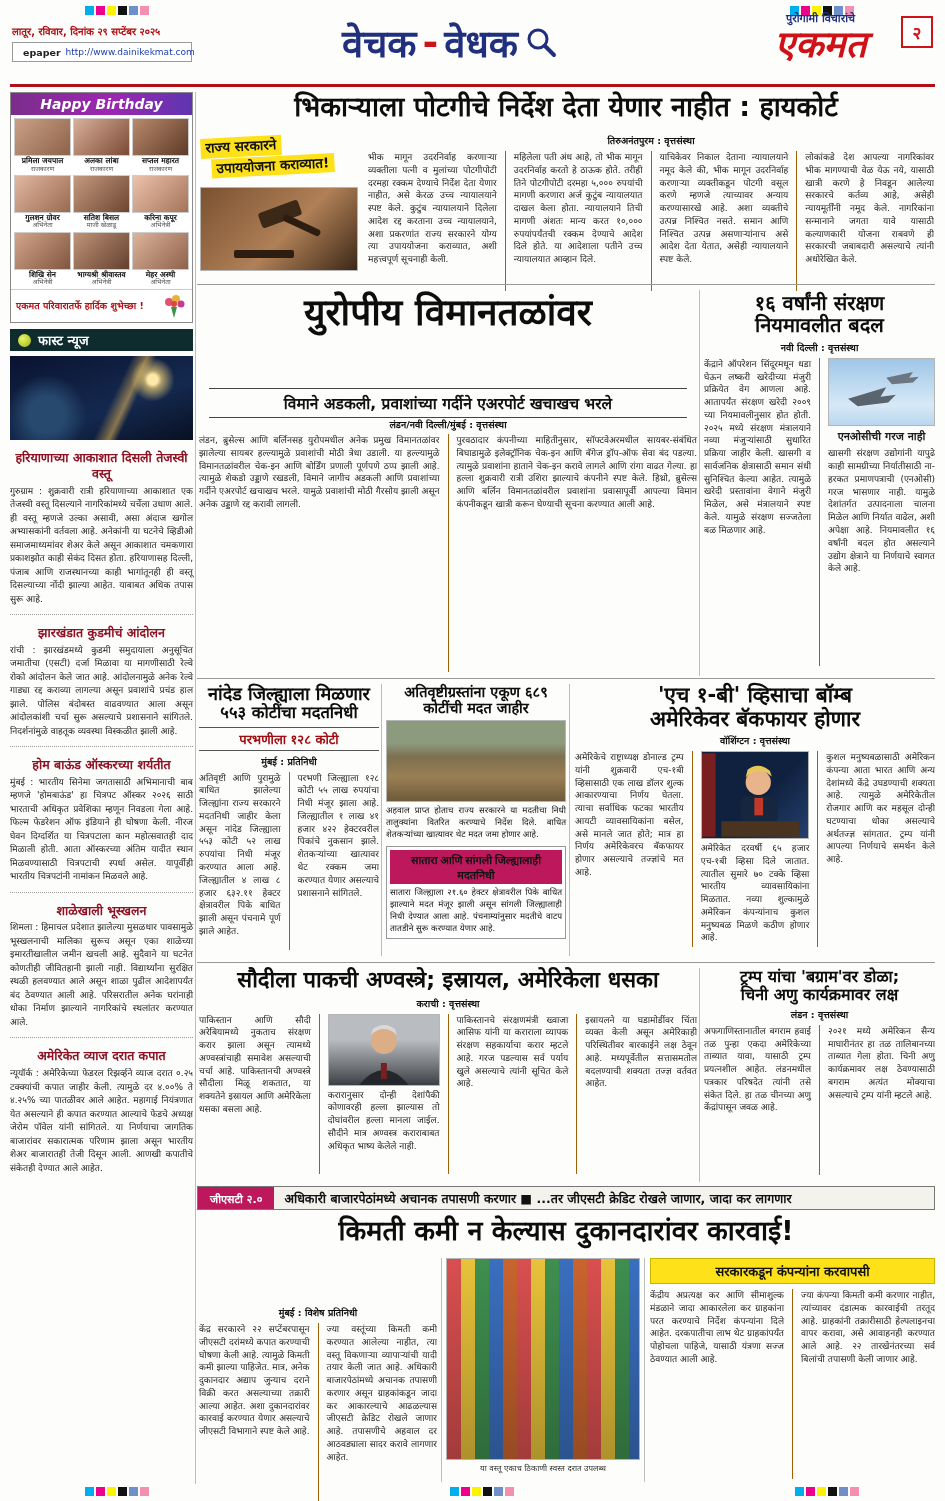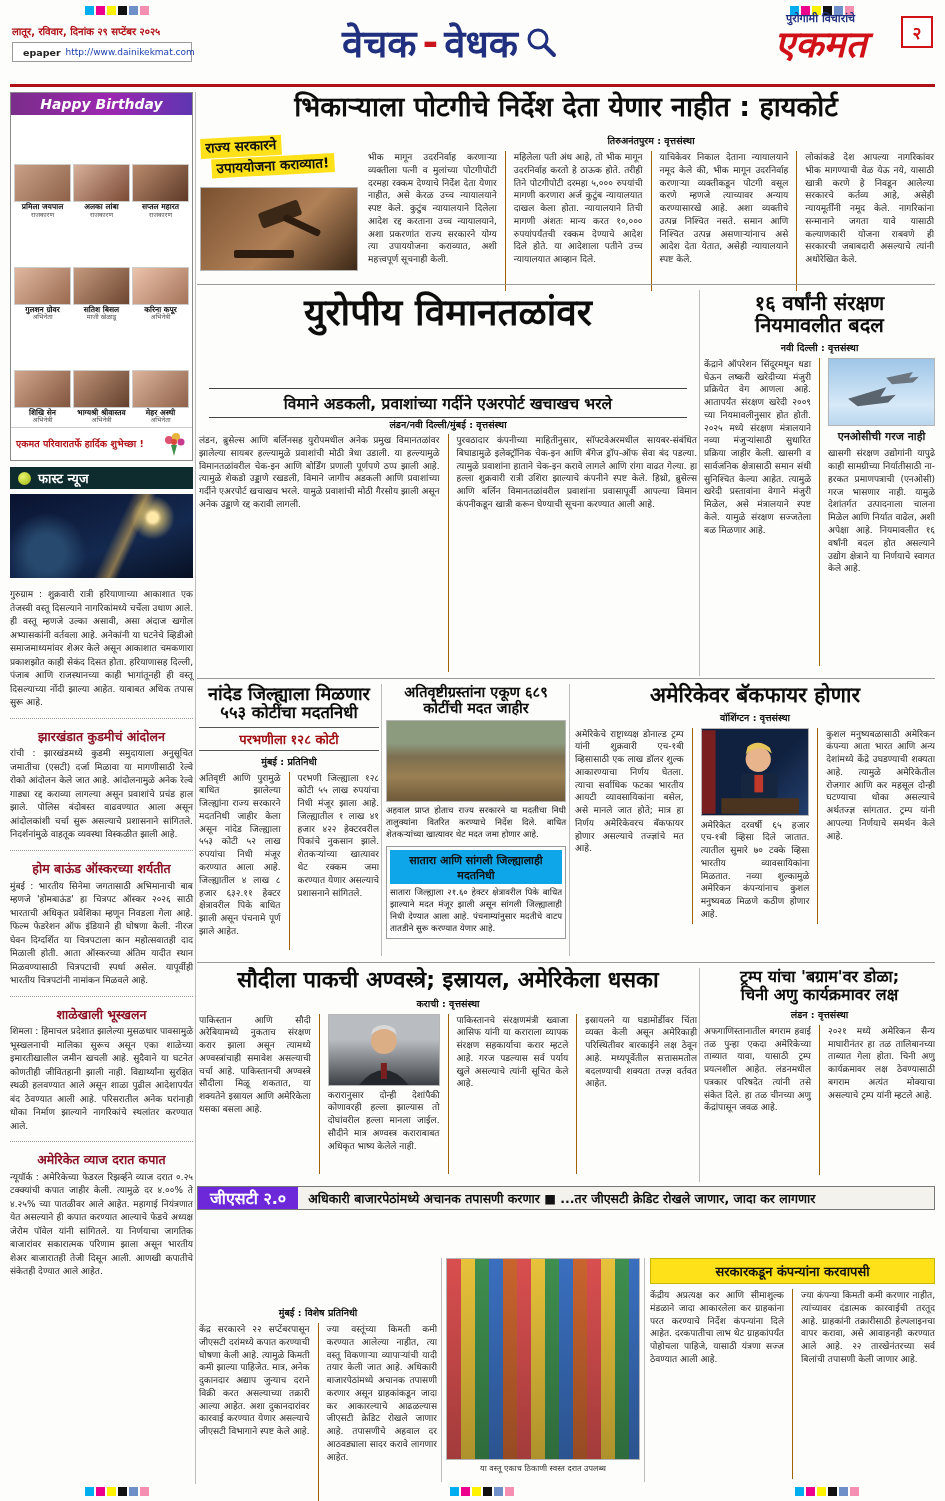--- a/index.html
+++ b/index.html
@@ -24,21 +24,21 @@
   .pageno{width:28px;height:28px;border:2px solid #d01218;color:#d01218;font-size:17px;font-weight:bold;display:flex;align-items:center;justify-content:center;background:#fff;}
   .red-rule{background:#b01116;height:3px;}
   .thin-rule{background:#9a9a9a;height:1px;}
   .v-rule{background:#bdbdbd;width:1px;}
   
   #sidebar{left:10px;top:92px;width:183px;}
   .bd-box{border:1px solid #8a8a8a;background:#fff;}
   .bd-head{height:22px;background:linear-gradient(90deg,#7b2d8b,#9c27b0 55%,#5e35b1);color:#fff;
            font-style:italic;font-weight:bold;font-size:14px;display:flex;align-items:center;justify-content:center;}
   .bgrid{display:grid;grid-template-columns:repeat(3,1fr);gap:2px;padding:3px;}
-  .bcell{text-align:center;margin-top:46px;}
+  .bcell{text-align:center;}
   .bphoto{height:36px;border:1px solid #ccc;}
   .bname{font-size:7.5px;font-weight:bold;line-height:1.15;margin-top:1px;}
   .brole{font-size:6.5px;color:#555;line-height:1.1;}
   .bp0{background:linear-gradient(135deg,#caa187,#8d6248)}.bp1{background:linear-gradient(135deg,#d7b09a,#7c4a35)}
   .bp2{background:linear-gradient(135deg,#b98a6c,#5e3a28)}.bp3{background:linear-gradient(135deg,#e0b8a0,#9a6a50)}
   .bp4{background:linear-gradient(135deg,#c59a7e,#6d4631)}.bp5{background:linear-gradient(135deg,#ecc3ab,#a5735a)}
   .bp6{background:linear-gradient(135deg,#d2a68c,#82553e)}.bp7{background:linear-gradient(135deg,#c09478,#63402d)}
   .bp8{background:linear-gradient(135deg,#dcb49c,#8f614a)}
   .bd-foot{display:flex;align-items:center;gap:0;padding:3px 5px;border-top:1px solid #ccc;}
   .bd-foot-text{flex:1;color:#b01116;font-weight:bold;font-size:9.5px;line-height:1.25;}
@@ -51,21 +51,21 @@
       linear-gradient(160deg,#0a1330,#14294f 60%,#081022);}
   .fn-item{margin-top:10px;padding-bottom:8px;border-bottom:1px dotted #9a9a9a;}
   .fn-head{color:#8c1224;font-weight:bold;font-size:12.5px;text-align:center;line-height:1.25;}
   .fn-body{font-size:9px;line-height:1.5;text-align:justify;margin-top:3px;color:#222;}
   
   .headline{font-weight:bold;color:#0d0d0d;text-align:center;line-height:1.12;}
   .dl{font-weight:bold;font-size:9.5px;text-align:center;margin-bottom:4px;color:#111;}
   .cols{display:flex;gap:8px;align-items:stretch;}
   .cols>div{flex:1;font-size:9px;line-height:1.42;text-align:justify;color:#1d1d1d;}
   .cols>div+div{border-left:1px solid #a16207;padding-left:8px;}
-  .yellow{background:#0ea5e9;}
+  .yellow{background:#be185d;font-family:Liberation Serif, serif;}
   .kicker{color:#a00d12;font-weight:bold;font-size:13px;text-align:center;border-top:1px solid #555;border-bottom:1px solid #555;padding:2px 0;margin:4px 0;}
   .subhead{font-weight:bold;font-size:11px;text-align:center;margin:3px 0;}
   .deck{font-weight:bold;font-size:15.5px;text-align:center;border-top:1px solid #444;border-bottom:1px solid #444;padding:3px 0;color:#111;}
   .caption-bar{display:block;background:#ffe11a;font-weight:bold;font-size:10.5px;text-align:center;padding:2px 0;color:#111;}
   
   .photo{position:relative;overflow:hidden;border:1px solid #b5b5b5;}
   .ph-gavel{background:linear-gradient(135deg,#7a5130,#b08057 55%,#3c2817);}
   .ph-airport{background:
       radial-gradient(circle at 15% 75%,#c23b3b 0 6px,transparent 7px),
       radial-gradient(circle at 30% 60%,#2c5fa8 0 7px,transparent 8px),
@@ -77,21 +77,21 @@
   .ph-jet{background:linear-gradient(180deg,#9fc6e8,#d7e9f7 70%,#b9d6ee);}
   .ph-flood{background:linear-gradient(180deg,#8c9a7e 0 28%,#7d6f50 45%,#9a7f53 70%,#6e5a3a);}
   .ph-trump{background:linear-gradient(135deg,#10213f 0 55%,#24406e),linear-gradient(180deg,#8b1a1a,#8b1a1a);}
   .ph-minister{background:linear-gradient(180deg,#b9bdc2 0 35%,#6e7277 75%,#3c3f43);}
   .ph-market{background:
       repeating-linear-gradient(90deg,#d94f4f 0 14px,#e8c23a 14px 28px,#3f8f4f 28px 42px,#3a6fbf 42px 56px,#c9642e 56px 70px),
       linear-gradient(180deg,rgba(255,255,255,.25),rgba(0,0,0,.25));background-blend-mode:multiply;}
   .hl-rot{transform:rotate(-3deg);transform-origin:left top;}
   .hl-line{display:inline-block;background:#ffe11a;font-weight:bold;font-size:13.5px;padding:1px 5px;color:#111;line-height:1.3;}
   .gst-strip{display:flex;align-items:center;border:1px solid #777;background:#f4f2ec;box-sizing:border-box;height:24px;}
-  .gst-label{background:#6d28d9;color:#fff;font-weight:bold;font-size:16px;height:100%;display:flex;align-items:center;padding:0 12px;}
+  .gst-label{background:#be185d;color:#fff;font-weight:bold;font-size:11px;height:100%;display:flex;align-items:center;padding:0 12px;}
   .gst-text{flex:1;font-weight:bold;font-size:12.5px;padding-left:10px;color:#111;white-space:nowrap;overflow:hidden;}
   .ybox-head{background:#ffe11a;font-weight:bold;font-size:13px;text-align:center;padding:3px 0;border:1px solid #c9b400;}
   .small-cap{font-size:8px;color:#333;text-align:center;margin-top:2px;}
 </style>
 </head>
 <body>
 
 <div id="page">
 
   <div class="abs regs" style="left:85px;top:6px;">
@@ -195,20 +195,21 @@
       </div>
     </div>
 
     <div class="fn-bar">
       <span class="fn-dot"></span>
       <span>फास्ट न्यूज</span>
     </div>
     <div class="space-photo photo" style="border:none;"></div>
 
     <div class="fn-item">
+      <div class="fn-head">हरियाणाच्या आकाशात दिसली तेजस्वी वस्तू</div>
       <div class="fn-body">गुरुग्राम : शुक्रवारी रात्री हरियाणाच्या आकाशात एक तेजस्वी वस्तू दिसल्याने नागरिकांमध्ये चर्चेला उधाण आले. ही वस्तू म्हणजे उल्का असावी, असा अंदाज खगोल अभ्यासकांनी वर्तवला आहे. अनेकांनी या घटनेचे व्हिडीओ समाजमाध्यमांवर शेअर केले असून आकाशात चमकणारा प्रकाशझोत काही सेकंद दिसत होता. हरियाणासह दिल्ली, पंजाब आणि राजस्थानच्या काही भागांतूनही ही वस्तू दिसल्याच्या नोंदी झाल्या आहेत. याबाबत अधिक तपास सुरू आहे.</div>
     </div>
     <div class="fn-item">
       <div class="fn-head">झारखंडात कुडमीचं आंदोलन</div>
       <div class="fn-body">रांची : झारखंडमध्ये कुडमी समुदायाला अनुसूचित जमातीचा (एसटी) दर्जा मिळावा या मागणीसाठी रेल्वे रोको आंदोलन केले जात आहे. आंदोलनामुळे अनेक रेल्वे गाड्या रद्द कराव्या लागल्या असून प्रवाशांचे प्रचंड हाल झाले. पोलिस बंदोबस्त वाढवण्यात आला असून आंदोलकांशी चर्चा सुरू असल्याचे प्रशासनाने सांगितले. निदर्शनांमुळे वाहतूक व्यवस्था विस्कळीत झाली आहे.</div>
     </div>
     <div class="fn-item">
       <div class="fn-head">होम बाऊंड ऑस्करच्या शर्यतीत</div>
       <div class="fn-body">मुंबई : भारतीय सिनेमा जगतासाठी अभिमानाची बाब म्हणजे 'होमबाऊंड' हा चित्रपट ऑस्कर २०२६ साठी भारताची अधिकृत प्रवेशिका म्हणून निवडला गेला आहे. फिल्म फेडरेशन ऑफ इंडियाने ही घोषणा केली. नीरज घेवन दिग्दर्शित या चित्रपटाला कान महोत्सवातही दाद मिळाली होती. आता ऑस्करच्या अंतिम यादीत स्थान मिळवण्यासाठी चित्रपटाची स्पर्धा असेल. यापूर्वीही भारतीय चित्रपटांनी नामांकन मिळवले आहे.</div>
     </div>
@@ -294,20 +295,21 @@
     <div class="headline" style="font-size:14.5px;">अतिवृष्टीग्रस्तांना एकूण ६८९ कोटींची मदत जाहीर</div>
     <div class="photo ph-flood" style="height:80px;margin-top:4px;"></div>
     <div style="font-size:8.5px;line-height:1.4;text-align:justify;margin-top:3px;">अहवाल प्राप्त होताच राज्य सरकारने या मदतीचा निधी तालुक्यांना वितरित करण्याचे निर्देश दिले. बाधित शेतकऱ्यांच्या खात्यावर थेट मदत जमा होणार आहे.</div>
     <div style="border:1px solid #999;padding:3px;margin-top:5px;background:#fff;">
       <div class="yellow" style="font-weight:bold;font-size:11px;text-align:center;padding:2px 1px;">सातारा आणि सांगली जिल्ह्यालाही मदतनिधी</div>
       <div style="font-size:8.5px;line-height:1.4;text-align:justify;margin-top:3px;">सातारा जिल्ह्याला २१.६० हेक्टर क्षेत्रावरील पिके बाधित झाल्याने मदत मंजूर झाली असून सांगली जिल्ह्यालाही निधी देण्यात आला आहे. पंचनाम्यांनुसार मदतीचे वाटप तातडीने सुरू करण्यात येणार आहे.</div>
     </div>
   </div>
   <div class="abs v-rule" style="left:569px;top:684px;height:272px;"></div>
   <div class="abs" style="left:575px;top:684px;width:360px;">
+    <div class="headline" style="font-size:21px;">'एच १-बी' व्हिसाचा बॉम्ब</div>
     <div class="headline" style="font-size:21px;">अमेरिकेवर बॅकफायर होणार</div>
     <div class="dl" style="margin-top:3px;">वॉशिंग्टन : वृत्तसंस्था</div>
     <div class="cols" style="height:196px;overflow:hidden;">
       <div>अमेरिकेचे राष्ट्राध्यक्ष डोनाल्ड ट्रम्प यांनी शुक्रवारी एच-१बी व्हिसासाठी एक लाख डॉलर शुल्क आकारण्याचा निर्णय घेतला. त्याचा सर्वाधिक फटका भारतीय आयटी व्यावसायिकांना बसेल, असे मानले जात होते; मात्र हा निर्णय अमेरिकेवरच बॅकफायर होणार असल्याचे तज्ज्ञांचे मत आहे.</div>
       <div style="text-align:left;">
         <div class="photo ph-trump" style="height:86px;">
           <svg width="100%" height="100%" viewBox="0 0 110 86">
             <rect x="0" y="0" width="14" height="86" fill="#7a1f1f"></rect>
             <circle cx="58" cy="30" r="13" fill="#e8b48c"></circle>
             <path d="M45 25 Q58 12 72 24 L70 18 Q58 8 47 17 Z" fill="#e6c65a"></path>
@@ -352,20 +354,21 @@
       <div>अफगाणिस्तानातील बगराम हवाई तळ पुन्हा एकदा अमेरिकेच्या ताब्यात यावा, यासाठी ट्रम्प प्रयत्नशील आहेत. लंडनमधील पत्रकार परिषदेत त्यांनी तसे संकेत दिले. हा तळ चीनच्या अणु केंद्रांपासून जवळ आहे.</div>
       <div>२०२१ मध्ये अमेरिकन सैन्य माघारीनंतर हा तळ तालिबानच्या ताब्यात गेला होता. चिनी अणु कार्यक्रमावर लक्ष ठेवण्यासाठी बगराम अत्यंत मोक्याचा असल्याचे ट्रम्प यांनी म्हटले आहे.</div>
     </div>
   </div>
 
   <div class="abs gst-strip" style="left:197px;top:1186px;width:738px;">
     <div class="gst-label">जीएसटी २.०</div>
     <div class="gst-text">अधिकारी बाजारपेठांमध्ये अचानक तपासणी करणार  ■  ...तर जीएसटी क्रेडिट रोखले जाणार, जादा कर लागणार</div>
   </div>
 
+  <div class="abs headline" style="left:197px;top:1216px;width:738px;font-size:27px;">किमती कमी न केल्यास दुकानदारांवर कारवाई!</div>
   <div class="abs" style="left:199px;top:1306px;width:238px;">
     <div class="dl">मुंबई : विशेष प्रतिनिधी</div>
     <div class="cols" style="height:208px;overflow:hidden;">
       <div>केंद्र सरकारने २२ सप्टेंबरपासून जीएसटी दरांमध्ये कपात करण्याची घोषणा केली आहे. त्यामुळे किमती कमी झाल्या पाहिजेत. मात्र, अनेक दुकानदार अद्याप जुन्याच दराने विक्री करत असल्याच्या तक्रारी आल्या आहेत. अशा दुकानदारांवर कारवाई करण्यात येणार असल्याचे जीएसटी विभागाने स्पष्ट केले आहे.</div>
       <div>ज्या वस्तूंच्या किमती कमी करण्यात आलेल्या नाहीत, त्या वस्तू विकणाऱ्या व्यापाऱ्यांची यादी तयार केली जात आहे. अधिकारी बाजारपेठांमध्ये अचानक तपासणी करणार असून ग्राहकांकडून जादा कर आकारल्याचे आढळल्यास जीएसटी क्रेडिट रोखले जाणार आहे. तपासणीचे अहवाल दर आठवड्याला सादर करावे लागणार आहेत.</div>
     </div>
   </div>
   <div class="abs v-rule" style="left:441px;top:1258px;height:224px;"></div>
   <div class="abs" style="left:446px;top:1258px;width:194px;">
     <div class="photo ph-market" style="height:200px;"></div>

